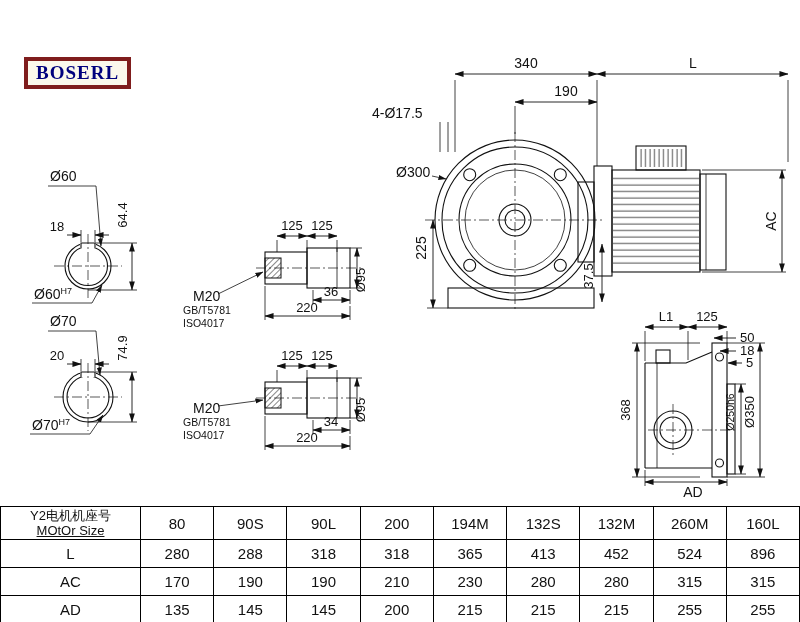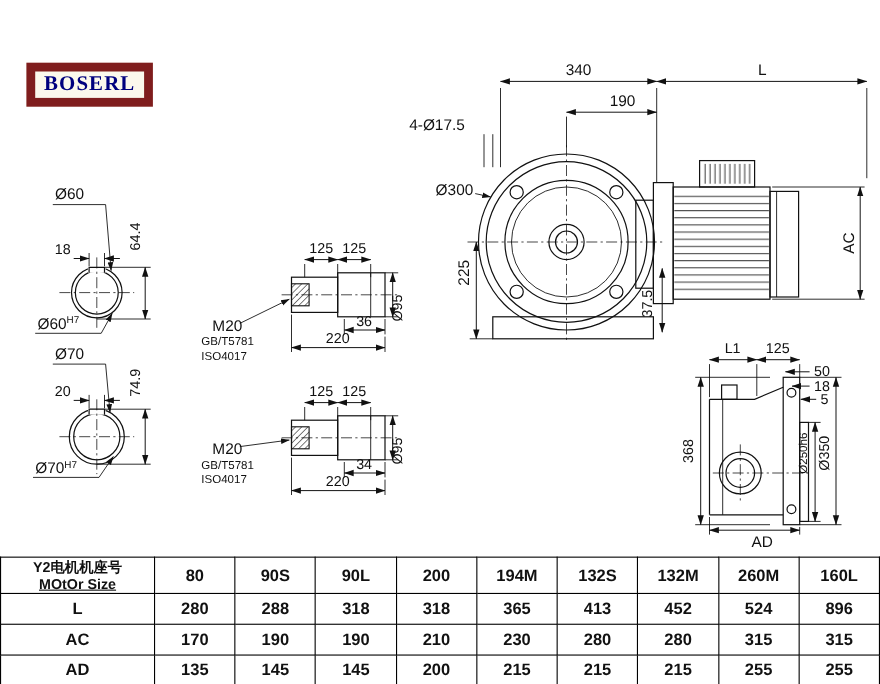--- a/index.html
+++ b/index.html
@@ -1,34 +1,34 @@
 <!DOCTYPE html>
 <html><head>
 <meta charset="utf-8">
 <style>
   *{margin:0;padding:0;box-sizing:border-box}
   html,body{width:800px;height:622px;background:#fff;color:#111;font-family:"Liberation Sans",sans-serif;overflow:hidden}
   .stage{position:relative;width:800px;height:622px;background:#fff}
   .title{position:absolute;left:28px;top:8px;font-size:28px;font-weight:bold;letter-spacing:1px;white-space:nowrap}
-  .logo{position:absolute;left:24px;top:57px;border:8px solid #7f1d1d;background:#fbf8ec;color:#00007e;
+  .logo{position:absolute;left:24px;top:57px;border:4px solid #7f1d1d;background:#fbf8ec;color:#00007e;
         font-family:"Liberation Serif",serif;font-size:19px;font-weight:bold;padding:1px 8px;letter-spacing:1px}
   svg.draw{position:absolute;left:0;top:0}
   .s{fill:none;stroke:#111;stroke-width:1.1}
   .thin{fill:none;stroke:#111;stroke-width:0.8}
   .cl{fill:none;stroke:#111;stroke-width:0.7;stroke-dasharray:10 3 2 3}
   .ext{stroke:#111;stroke-width:0.8}
   .dim{stroke:#111;stroke-width:0.9}
   text{fill:#111}
   .t{font-size:13px;font-family:"Liberation Sans",sans-serif}
   .tm{font-size:14px;font-family:"Liberation Sans",sans-serif}
   .ts{font-size:10.5px;font-family:"Liberation Sans",sans-serif}
   .sup{font-size:9px}
   table.spec{position:absolute;left:0;top:506px;width:800px;border-collapse:collapse;table-layout:fixed;
              text-align:center;font-size:15px}
-  table.spec th,table.spec td{border:1.4px solid #000;font-weight:bold;padding:0;height:28px}
+  table.spec th,table.spec td{border:1.4px solid #000;font-weight:normal;padding:0;height:28px}
   table.spec tr.hd th{height:33px}
   .hcell{font-size:13px;line-height:15px}
   .ul{text-decoration:underline}
 </style>
 </head>
 <body>
 
 <div class="stage">
 
   <div class="logo">BOSERL</div>

